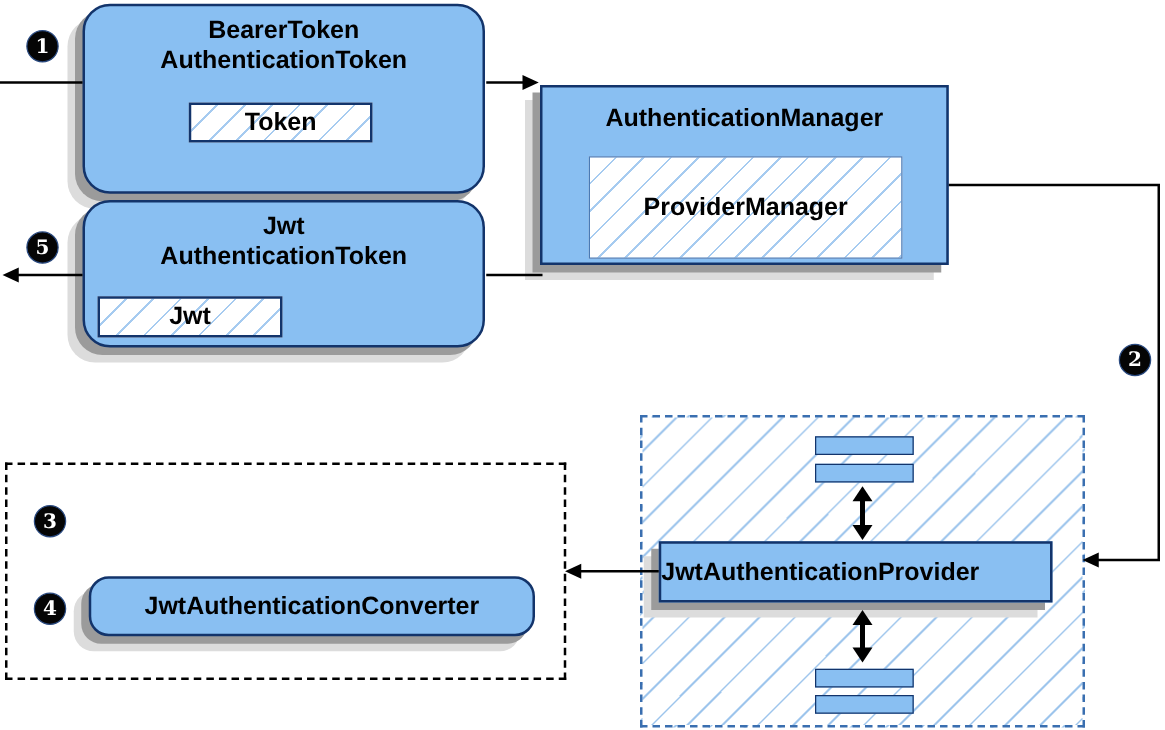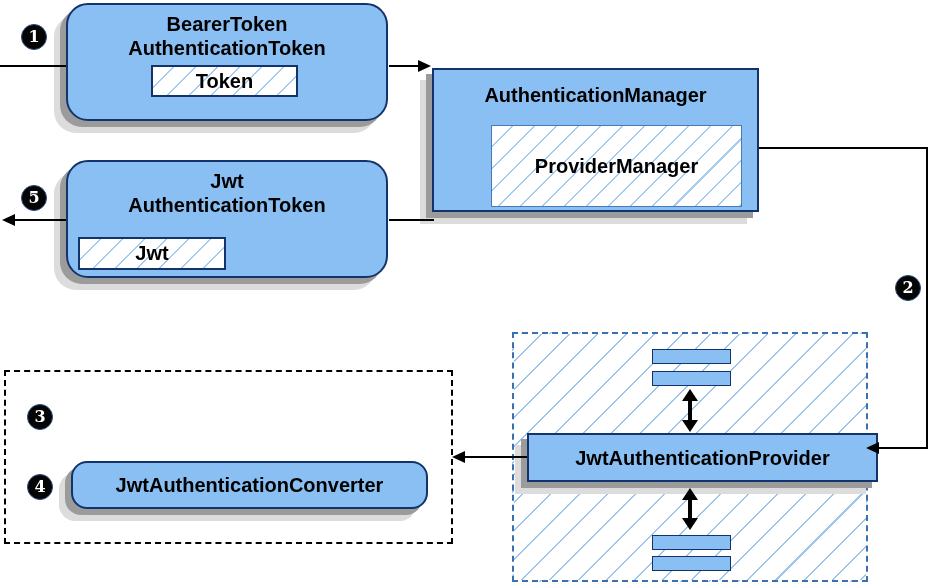--- a/index.html
+++ b/index.html
@@ -65,50 +65,50 @@
 </style>
 </head>
 <body>
 
 <div class="canvas">
 
   <div class="dashed-blue" style="left:512px;top:332px;width:356px;height:250px;"></div>
 
   <div class="dashed-black" style="left:4px;top:370px;width:449px;height:174px;"></div>
 
-  <div class="node rounded pad-top" style="left:66px;top:3px;width:322px;height:118px;">
+  <div class="node rounded pad-top" style="left:66px;top:3px;width:322px;height:152px;">
     <span class="title">BearerToken</span>
     <span class="title">AuthenticationToken</span>
-    <div class="chip" style="left:83px;top:60px;width:147px;height:32px;">
+    <div class="chip" style="left:83px;top:77px;width:147px;height:32px;">
       <span>Token</span>
     </div>
   </div>
 
   <div class="node rounded pad-top" style="left:66px;top:160px;width:322px;height:118px;">
     <span class="title">Jwt</span>
     <span class="title">AuthenticationToken</span>
     <div class="chip" style="left:10px;top:75px;width:148px;height:33px;">
       <span>Jwt</span>
     </div>
   </div>
 
   <div class="node" style="left:432px;top:68px;width:327px;height:144px;padding-top:13px;">
     <span class="title">AuthenticationManager</span>
-    <div class="chip thin-border" style="left:37px;top:55px;width:251px;height:82px;margin-left:20px;">
+    <div class="chip thin-border" style="left:37px;top:55px;width:251px;height:82px;">
       <span>ProviderManager</span>
     </div>
   </div>
 
   <div class="group-label" style="left:590px;top:266px;width:200px;">
   </div>
 
   <div class="bar" style="left:652px;top:349px;"></div>
   <div class="bar" style="left:652px;top:371px;"></div>
 
-  <div class="node" style="left:527px;top:433px;width:351px;height:49px;display:flex;align-items:center;justify-content:center;">
+  <div class="node" style="left:527px;top:433px;width:315px;height:49px;display:flex;align-items:center;justify-content:flex-start;">
     <span class="title">JwtAuthenticationProvider</span>
   </div>
 
   <div class="bar" style="left:652px;top:535px;"></div>
   <div class="bar" style="left:652px;top:556px;"></div>
 
 
   <div class="node" style="left:71px;top:461px;width:357px;height:48px;display:flex;align-items:center;justify-content:center;border-radius:16px;">
     <span class="title small-text">JwtAuthenticationConverter</span>
   </div>

